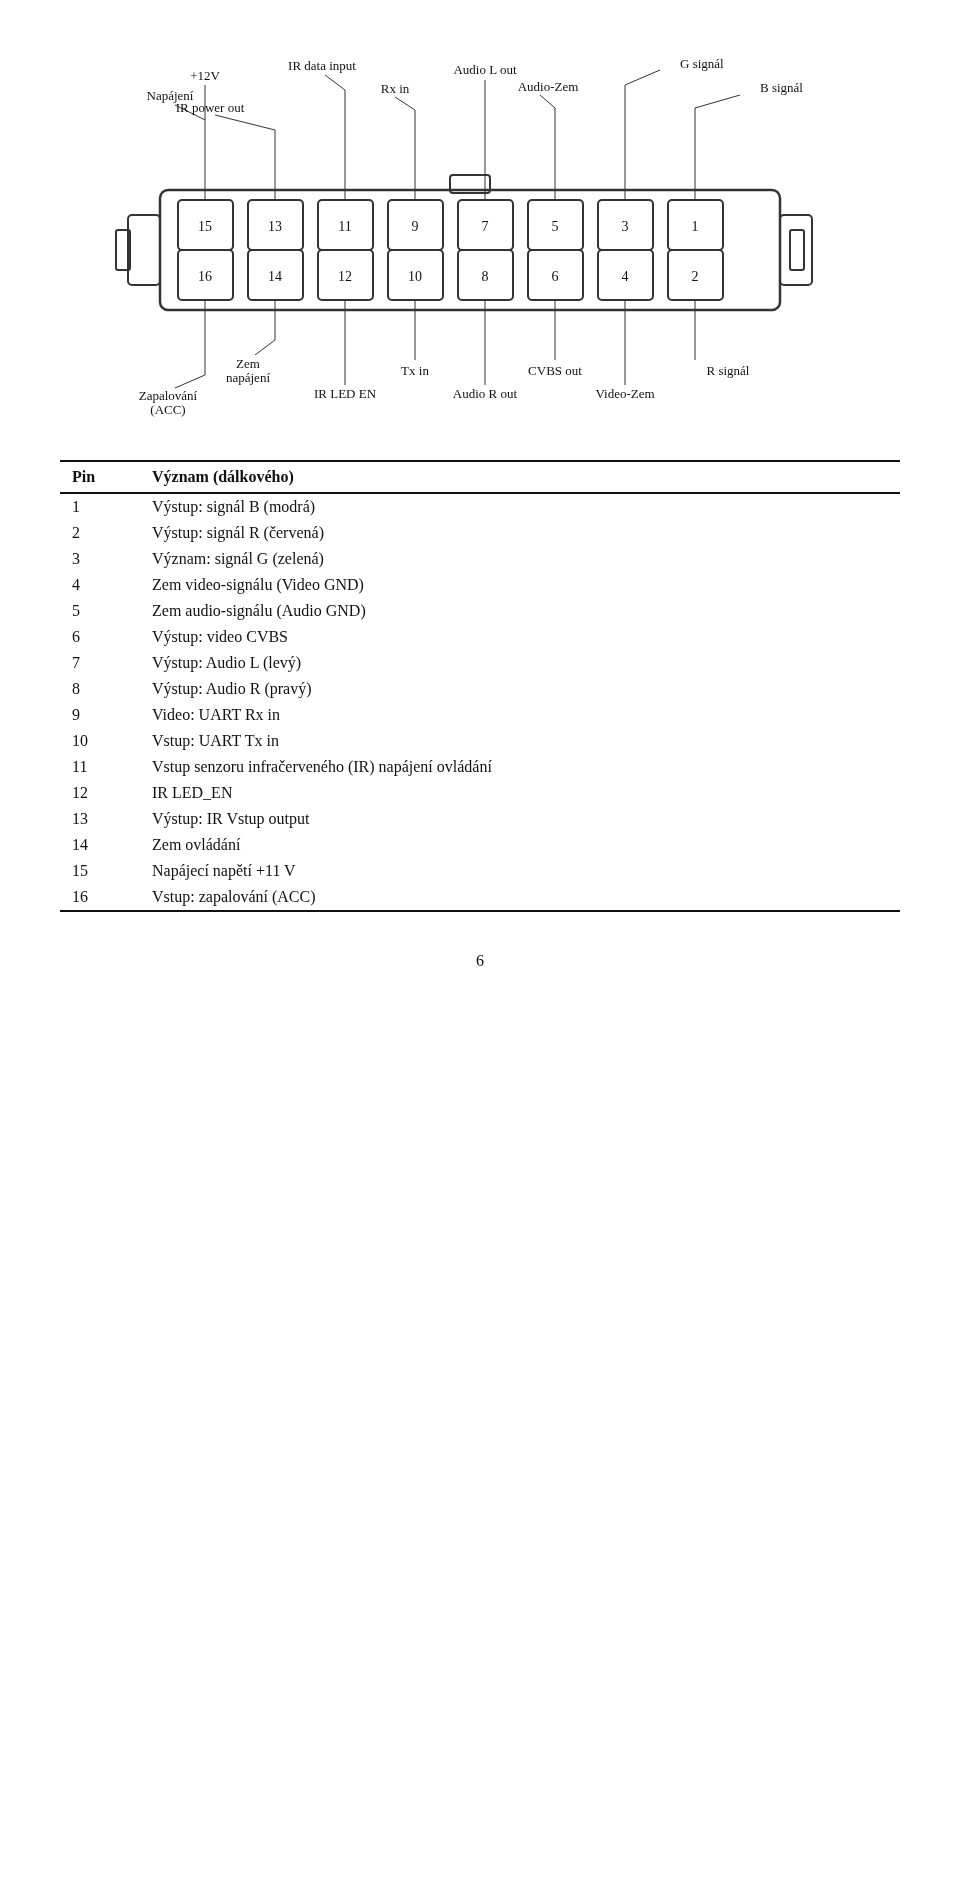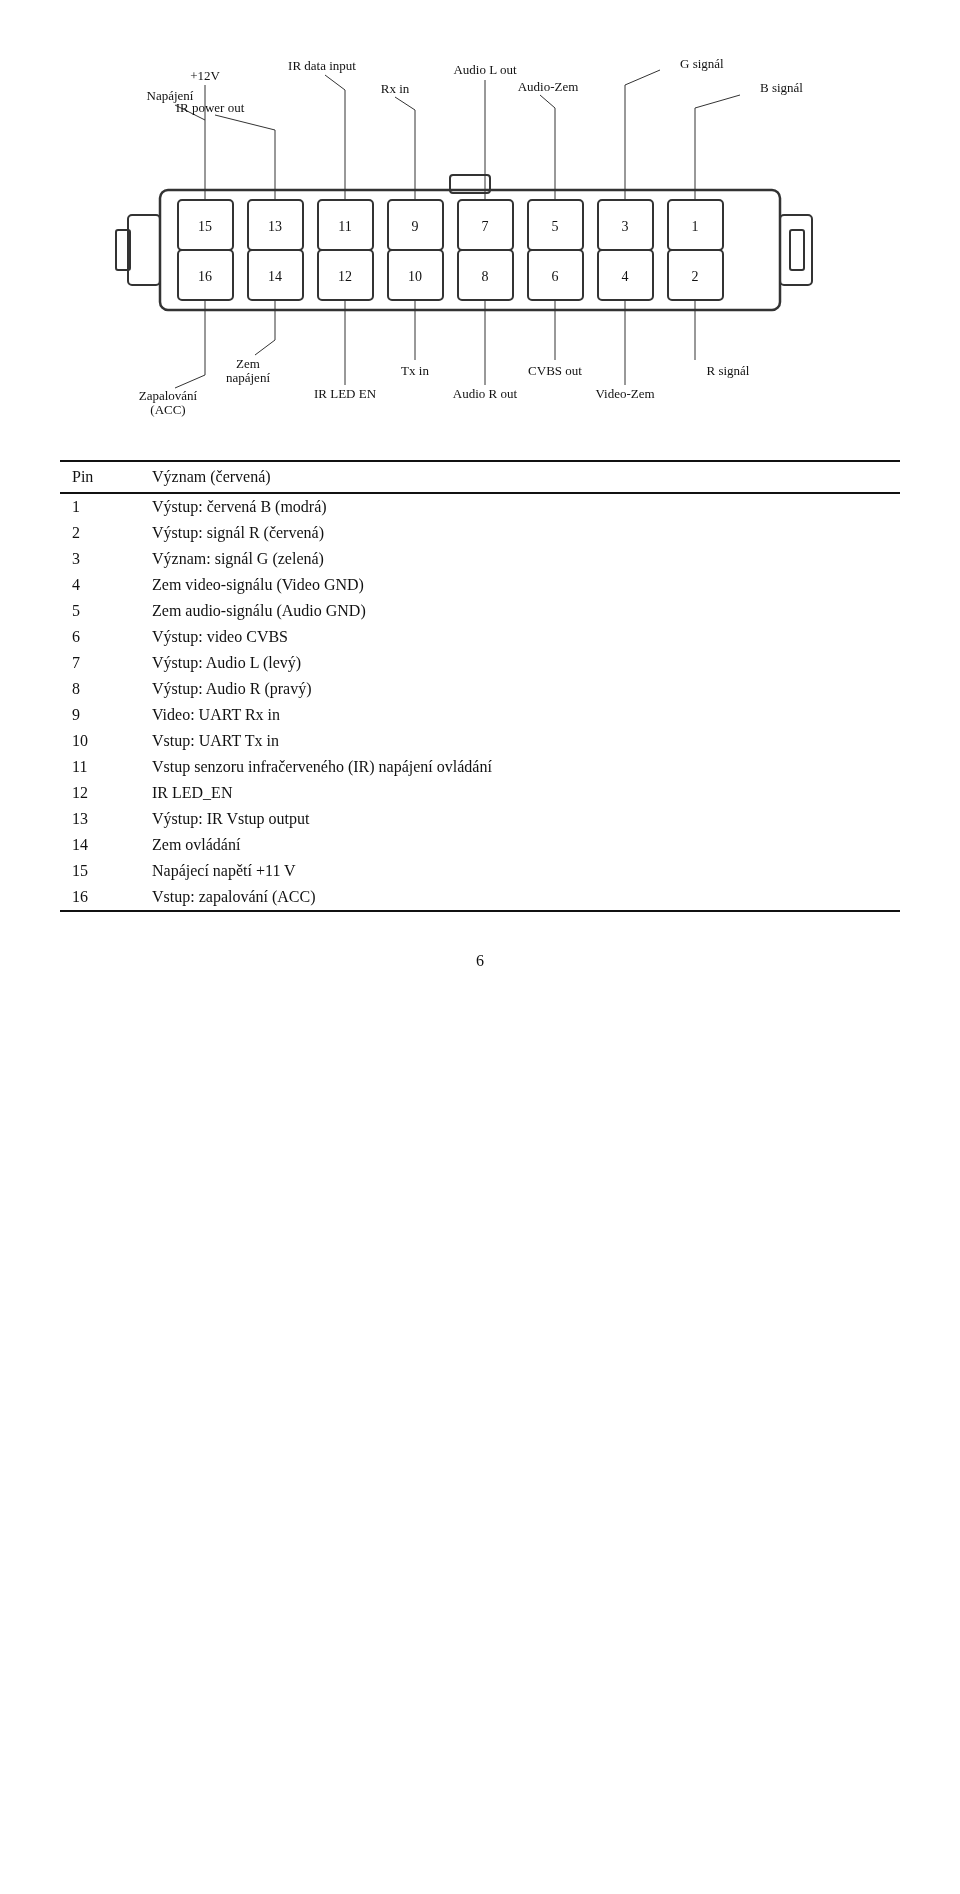--- a/index.html
+++ b/index.html
@@ -32,21 +32,21 @@
     .pin-table {
       width: 100%;
       border-collapse: collapse;
       margin-top: 10px;
       font-size: 16px;
     }
     .pin-table th {
       border-top: 2px solid #111;
       border-bottom: 2px solid #111;
       padding: 6px 12px;
-      font-weight: normal;
+      font-weight: bold;
       text-align: left;
     }
     .pin-table th:first-child {
       width: 80px;
     }
     .pin-table td {
       padding: 4px 12px;
       vertical-align: top;
     }
     .pin-table td:first-child {
@@ -190,27 +190,27 @@
       <text x="565" y="368" font-family="Times New Roman" font-size="13" text-anchor="middle" fill="#111">Video-Zem</text>
 
     </svg>
   </div>
 </div>
 
 <table class="pin-table">
   <thead>
     <tr>
       <th>Pin</th>
-      <th>Význam (červená)</th>
+      <th>Význam (dálkového)</th>
     </tr>
   </thead>
   <tbody id="table-body">
   <tr>
         <td>1</td>
-        <td>Výstup: červená B (modrá)</td>
+        <td>Výstup: signál B (modrá)</td>
       </tr>
       <tr>
         <td>2</td>
         <td>Výstup: signál R (červená)</td>
       </tr>
       <tr>
         <td>3</td>
         <td>Význam: signál G (zelená)</td>
       </tr>
       <tr>

